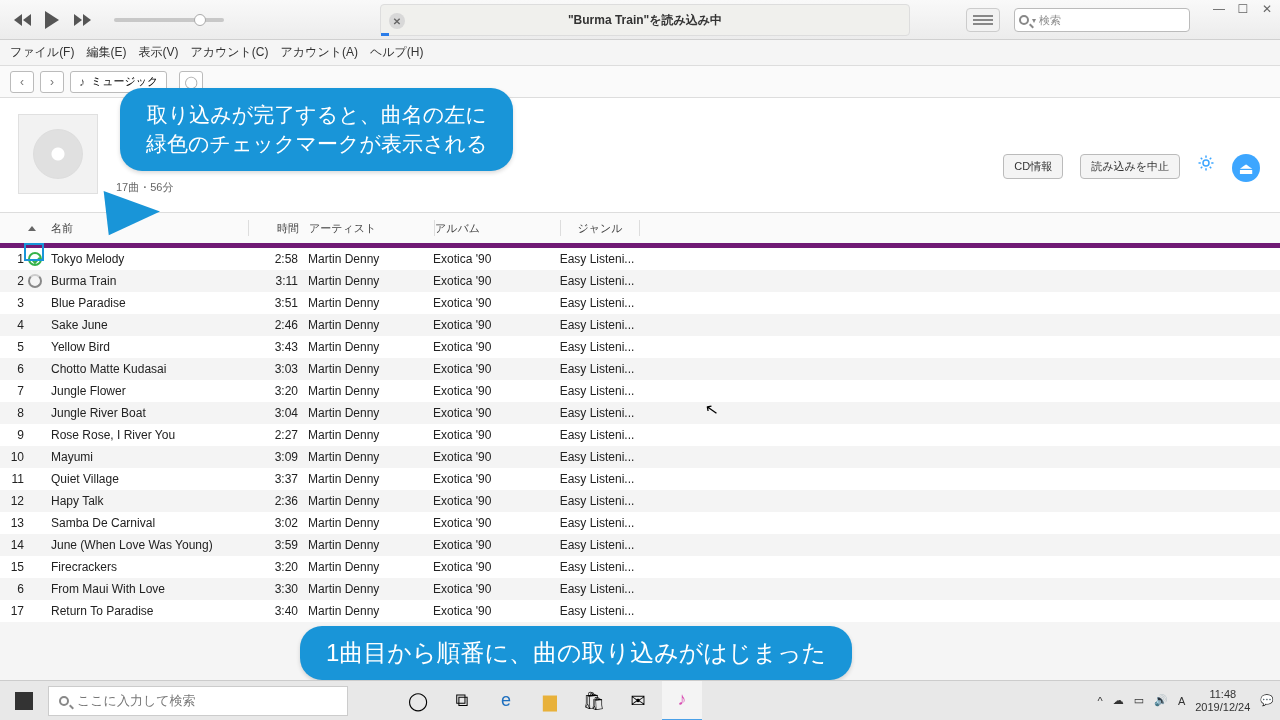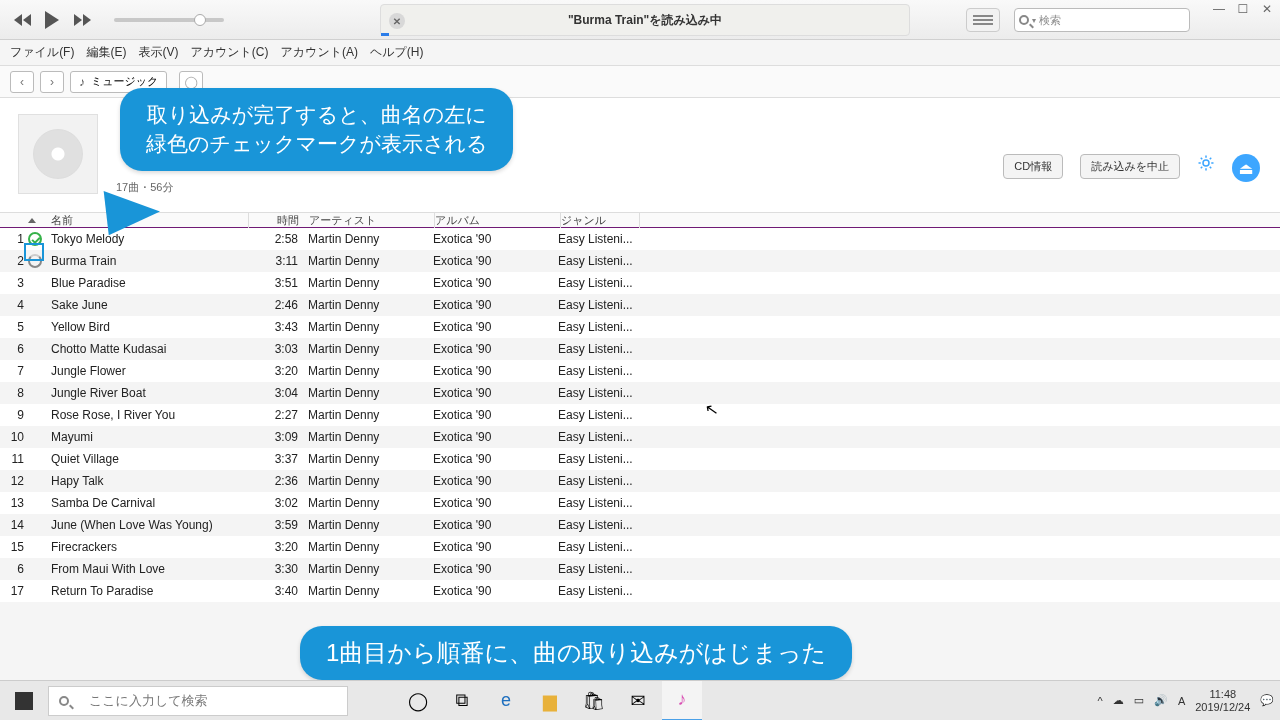--- a/index.html
+++ b/index.html
@@ -45,28 +45,28 @@
 .cdart { position:absolute; left:18px; top:16px; width:80px; height:80px; background:#f2f2f2; border:1px solid #e0e0e0; display:flex; align-items:center; justify-content:center; }
 .cdart .disc { width:50px; height:50px; border-radius:50%; background:radial-gradient(circle,#fff 0 6px,#e0e0e0 7px 100%); border:1px solid #ddd; }
 .album-meta { position:absolute; left:116px; top:82px; font-size:11px; color:#666; }
 
 .rtbtns { position:absolute; right:20px; top:56px; display:flex; align-items:flex-start; gap:17px; }
 .pillbtn { border:1px solid #bbb; background:#f4f4f4; border-radius:4px; padding:4px 10px; font-size:11px; color:#333; }
 .gear { width:18px;height:18px; }
 .eject { width:28px;height:28px;border-radius:50%;background:#3da6ff;display:flex;align-items:center;justify-content:center;color:#fff; }
 
 
-.thead { height:16px; background:#fafafa; border-top:1px solid #ddd; border-bottom:1px solid #701a75; display:flex; font-size:11px; color:#444; align-items:center; }
+.thead { height:36px; background:#fafafa; border-top:1px solid #ddd; border-bottom:5px solid #701a75; display:flex; font-size:11px; color:#444; align-items:center; }
 .col-num { width:28px; text-align:right; padding-right:4px; }
 .col-st  { width:20px; }
 .col-name{ width:200px; padding-left:3px; }
 .col-time{ width:60px; text-align:right; padding-right:10px;}
 .col-art { width:125px; }
 .col-alb { width:125px; }
-.col-gen { width:78px; }
+.col-gen { width:78px;text-align:center; }
 .thead .sep { width:1px; height:16px; background:#ddd; }
 .thead .hname { display:flex; align-items:center; gap:4px; }
 .sortup { width:0;height:0;border-left:4px solid transparent;border-right:4px solid transparent;border-bottom:5px solid #666;}
 
 .tbody { background:#fff; font-size:12px; color:#222; }
 .row { height:22px; display:flex; align-items:center; }
 .row:nth-child(odd){ background:#fff; }
 .row:nth-child(even){ background:#f4f4f4; }
 .stat-ok { width:14px;height:14px;border:2px solid #36b24a;border-radius:50%;position:relative; }
 .stat-ok:after{content:"";position:absolute;left:2px;top:3px;width:6px;height:3px;border-left:2px solid #36b24a;border-bottom:2px solid #36b24a;transform:rotate(-45deg);}
@@ -78,21 +78,21 @@
 .c2 { left:300px; top:626px; font-size:24px; padding:10px 26px; }
 .pointer { position:absolute; width:0;height:0; }
 .p1 { left:95px; top:200px; border-top:40px solid #1995d8; border-left:20px solid transparent; border-right:40px solid transparent; transform:rotate(20deg);}
 .highlight-box { position:absolute; left:24px; top:243px; width:20px; height:18px; border:2px solid #1995d8; }
 
 
 .taskbar { position:absolute; left:0; bottom:0; width:1280px; height:40px; background:#e8e8e8; border-top:1px solid #ccc; display:flex; align-items:center; }
 .startbtn { width:48px;height:40px;display:flex;align-items:center;justify-content:center; }
 .winlogo { width:18px;height:18px; background:conic-gradient(#333 0 25%,#333 0 50%,#333 0 75%,#333 0 100%); display:grid; grid-template-columns:1fr 1fr; grid-template-rows:1fr 1fr; gap:2px;}
 .winlogo div{background:#333;}
-.tasksearch { width:300px;height:30px;background:#fff;border:1px solid #ccc;display:flex;align-items:center;gap:20px;padding-left:10px;font-size:13px;color:#777; }
+.tasksearch { width:300px;height:30px;background:#fff;border:1px solid #ccc;display:flex;align-items:center;gap:8px;padding-left:10px;font-size:13px;color:#777; }
 .taskicons { display:flex; gap:4px; margin-left:50px; align-items:center; }
 .ticon { width:40px;height:40px;display:flex;align-items:center;justify-content:center;font-size:18px; }
 .ticon.active { border-bottom:2px solid #4aa0e8; background:#f4f4f4;}
 .tray { position:absolute; right:6px; display:flex; align-items:center; gap:10px; font-size:11px; color:#333; }
 .clock { text-align:center; line-height:1.1; font-size:11px; }
 
 .cursor { position:absolute; left:705px; top:400px; font-size:16px; color:#000; transform:rotate(-10deg);}
 </style>
 </head>
 <body>

